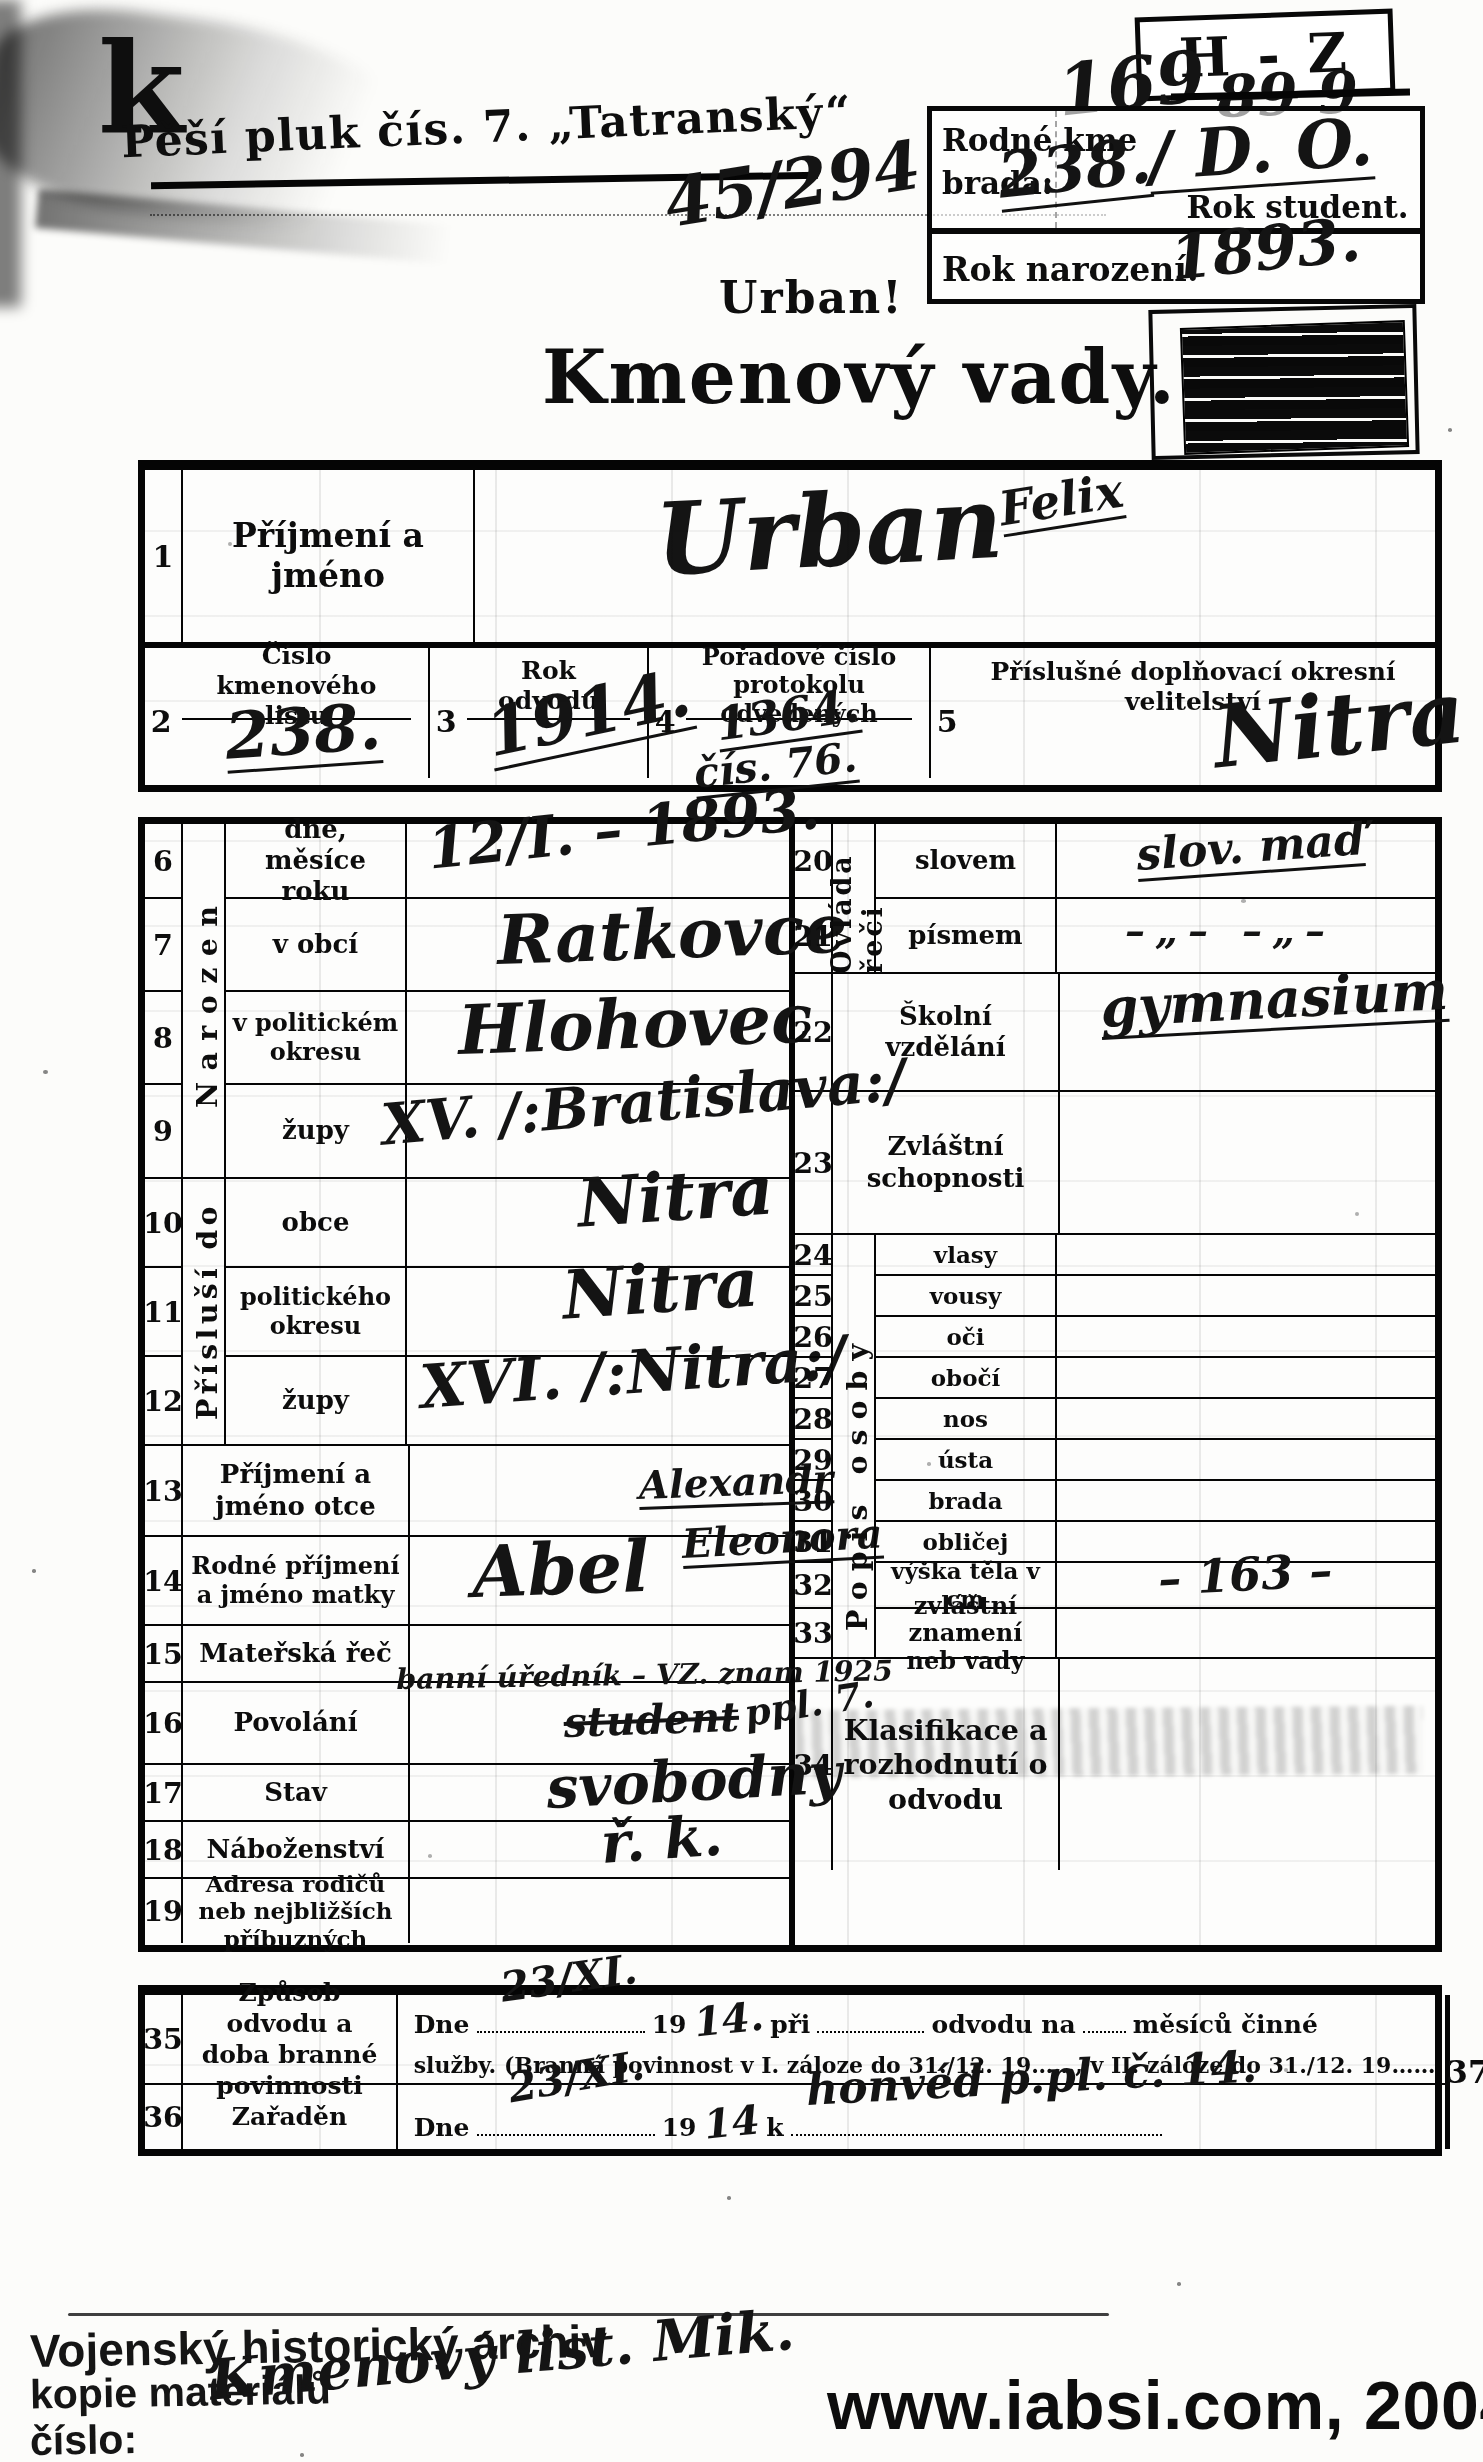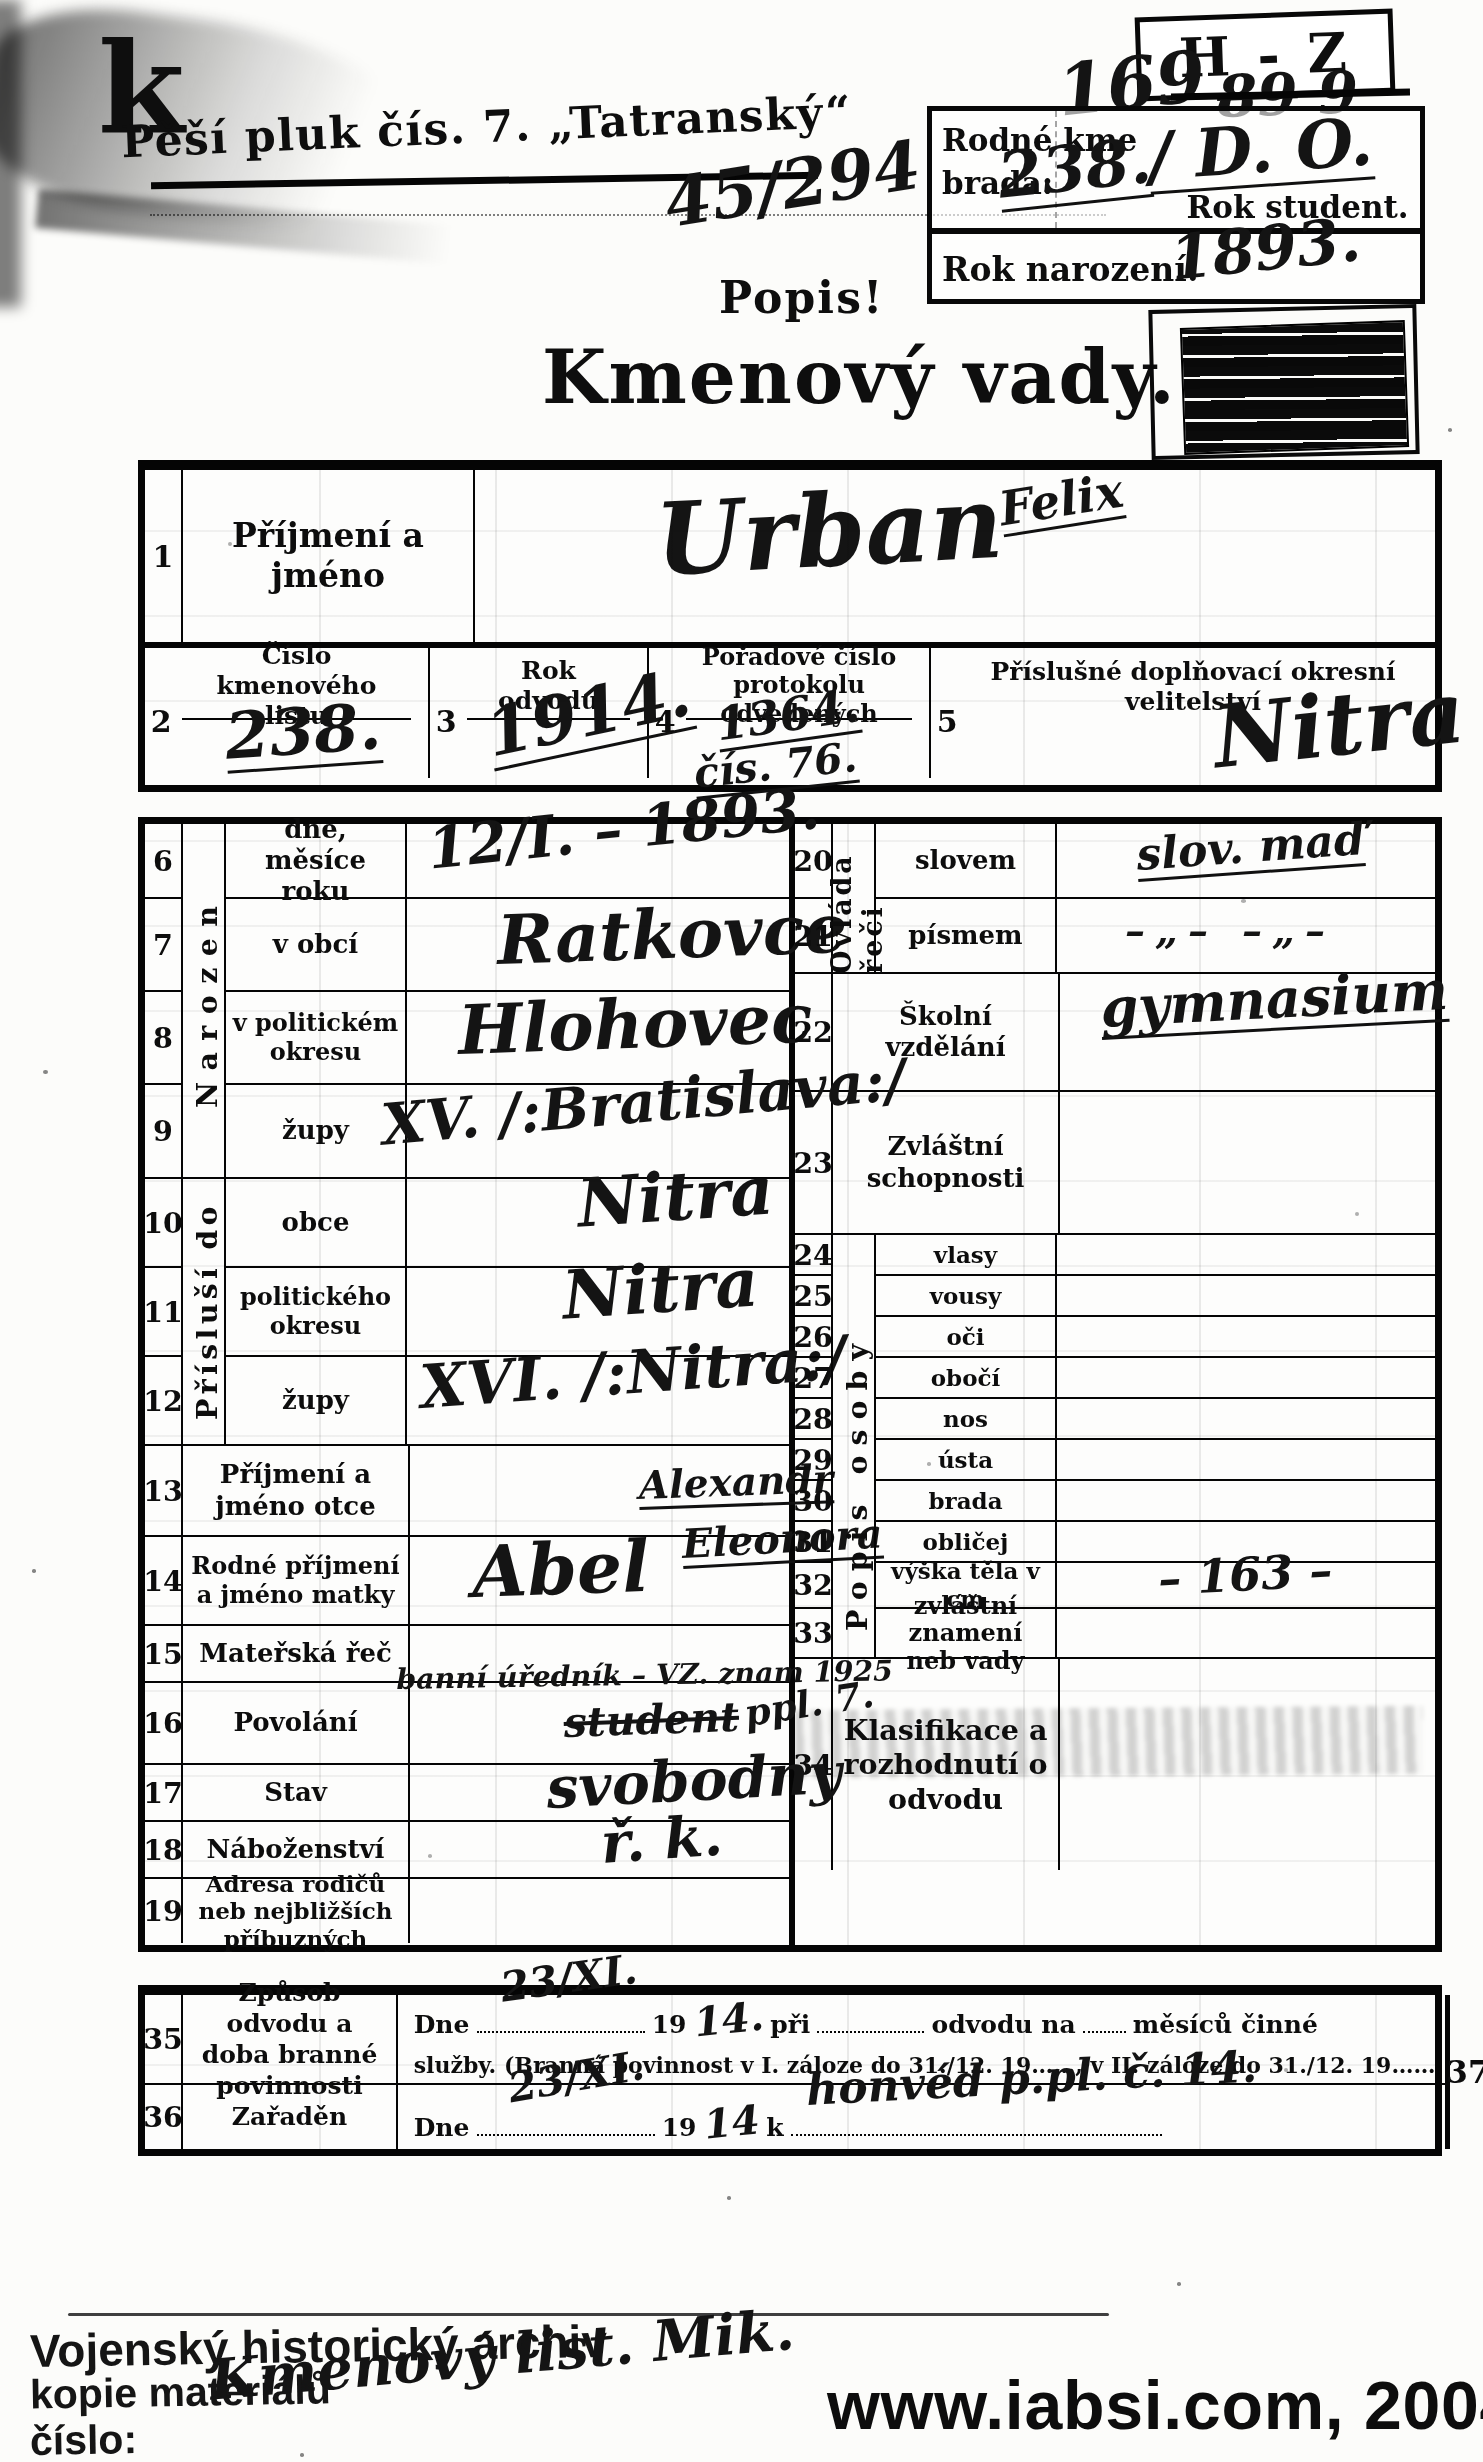--- a/index.html
+++ b/index.html
@@ -168,21 +168,21 @@
     <div class="speck" style="left:32px;top:1569px;width:3.6px;height:3.6px"></div>
     <div class="speck" style="left:1448px;top:428px;width:4.3px;height:3.6px"></div>
     <div class="speck" style="left:1177px;top:2282px;width:3.6px;height:3.6px"></div>
   </div>
 
   <div class="abs print" id="corner-k">k</div>
   <div class="abs print" id="regiment">Pěší pluk čís. 7. „Tatranský“</div>
   <div class="abs" id="rule1"></div>
   <div class="abs" id="rule2"></div>
   <span class="hw" id="docnum">45/294</span>
-  <div class="abs print" id="opis">Popis!</div>
+  <div class="abs print" id="opis">Urban!</div>
   <div class="abs print" id="doc-title">Kmenový vady.</div>
 
   <div class="abs print" id="hz-box">H - Z</div>
   <span class="hw" id="hz-169">169</span>
   <span class="hw" id="hz-crossed"><span class="strike">89</span>&nbsp;<span>9</span></span>
   <div class="abs" id="hz-strike"></div>
 
   <div class="abs" id="idbox">
     <div class="sec1">
       <div class="vdash"></div>

